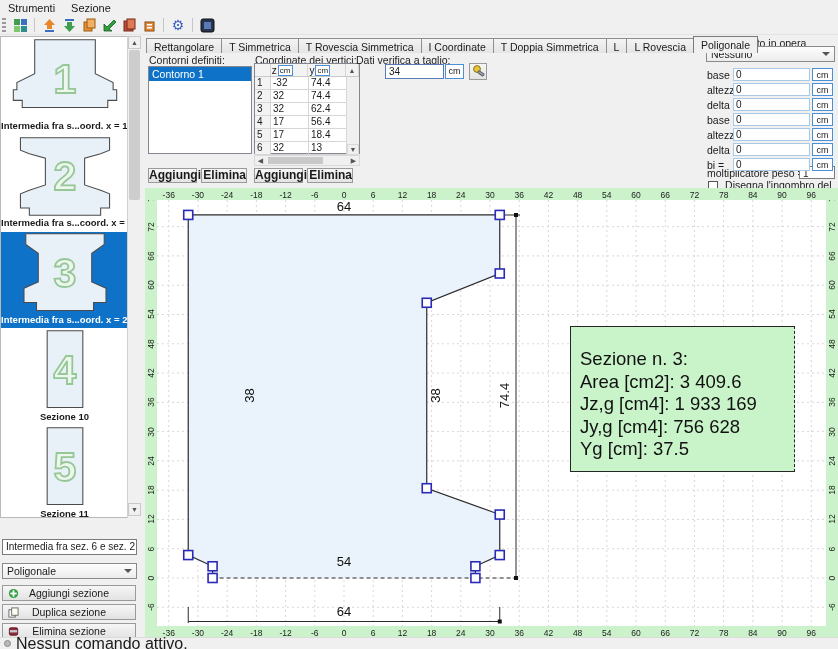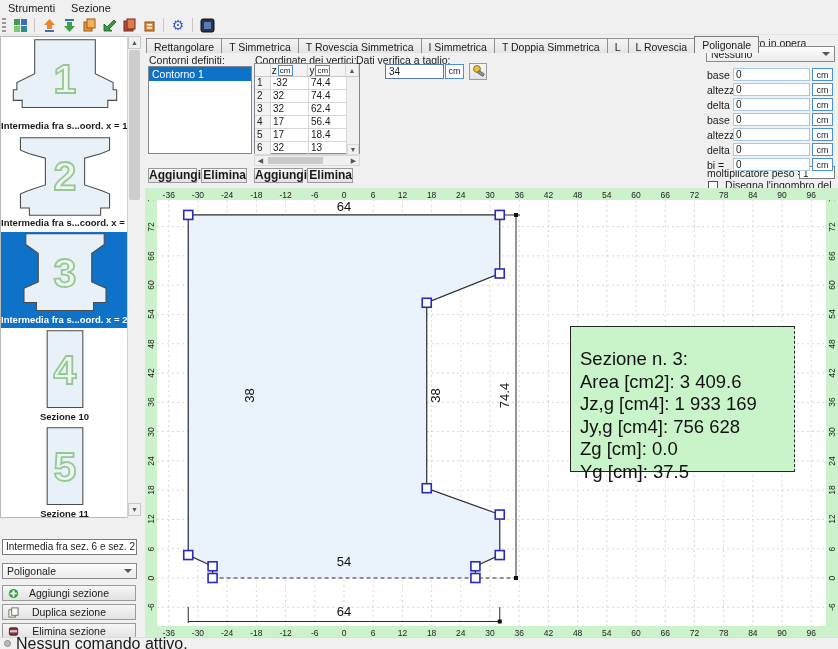--- a/index.html
+++ b/index.html
@@ -223,21 +223,21 @@
       <rect x="1.5" y="2" width="9" height="8" rx="1.5" fill="#8e2f3a" stroke="#5a1520"></rect>
       <rect x="2" y="4.5" width="8" height="2.5" fill="#c9c9d9"></rect>
     </svg>
   <span>Elimina sezione</span>
 </div>
 
 <div id="tabstrip" class="abs">
     <div class="tab">Rettangolare</div>
     <div class="tab">T Simmetrica</div>
     <div class="tab">T Rovescia Simmetrica</div>
-    <div class="tab">I Simmetrica</div>
+    <div class="tab">I Coordinate</div>
     <div class="tab">T Doppia Simmetrica</div>
     <div class="tab">L</div>
     <div class="tab">L Rovescia</div>
     <div class="tab active">Poligonale</div>
   </div>
 
 <div class="abs glabel" style="left:149px;top:54px;">Contorni definiti:</div>
 <div id="contorni-list" class="abs">
     <div class="list-item">Contorno 1</div>
   </div>
@@ -483,21 +483,20 @@
       <rect x="51.077500000000015" y="373.5" width="9" height="9" fill="#fdfdfd" stroke="#2a2ab8" stroke-width="1.6"></rect>
       <rect x="51.077500000000015" y="361.788" width="9" height="9" fill="#fdfdfd" stroke="#2a2ab8" stroke-width="1.6"></rect>
       <rect x="26.74000000000001" y="350.564" width="9" height="9" fill="#fdfdfd" stroke="#2a2ab8" stroke-width="1.6"></rect>
     </svg>
 </div>
 <div id="info-box" class="abs">
     <div>Sezione n. 3:</div>
     <div>Area [cm2]: 3 409.6</div>
     <div>Jz,g [cm4]: 1 933 169</div>
     <div>Jy,g [cm4]: 756 628</div>
-    <div>Zg [cm]: 0.0</div>
     <div>Yg [cm]: 37.5</div>
   </div>
 
 <div id="statusbar" class="abs">
   <div id="status-dot"></div>
   <span>Nessun comando attivo.</span>
 </div>
 
 <div class="fieldrow abs" style="top: 68px;">
     <span class="flabel">base =</span>

